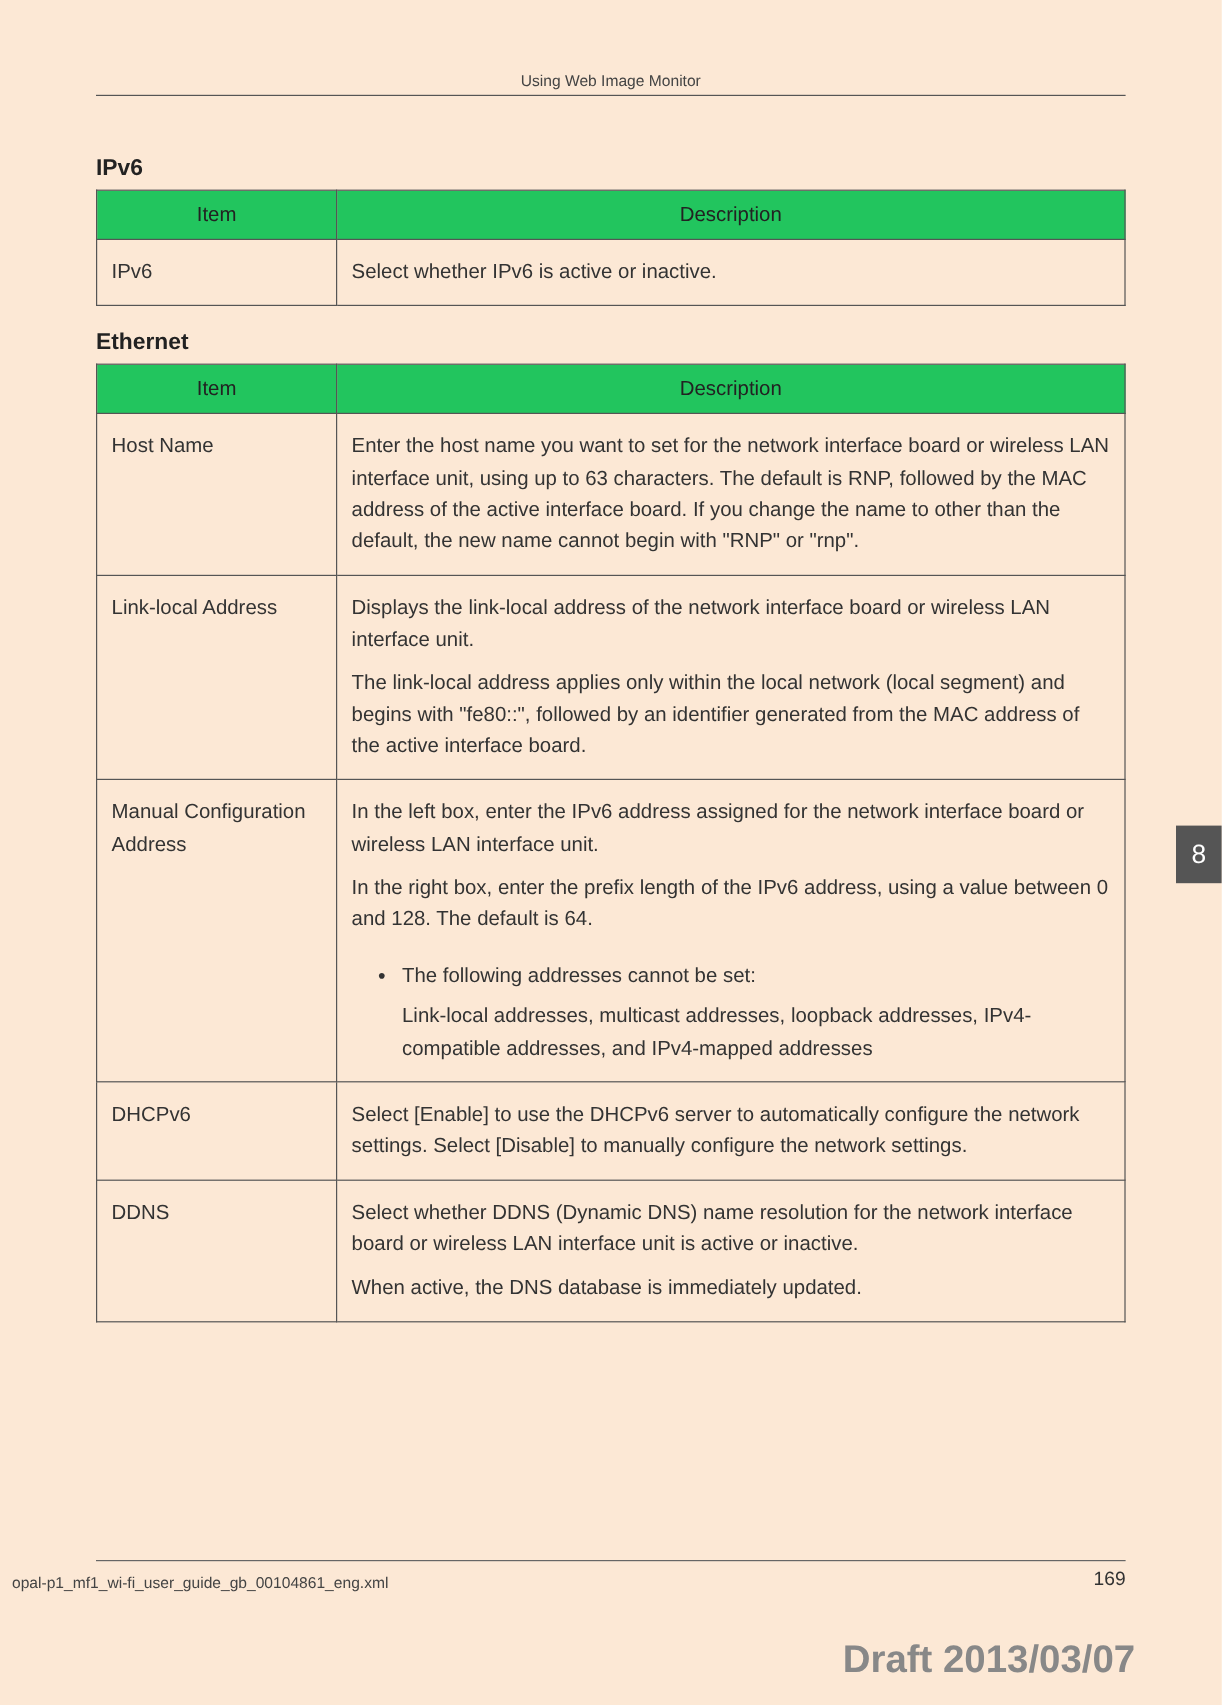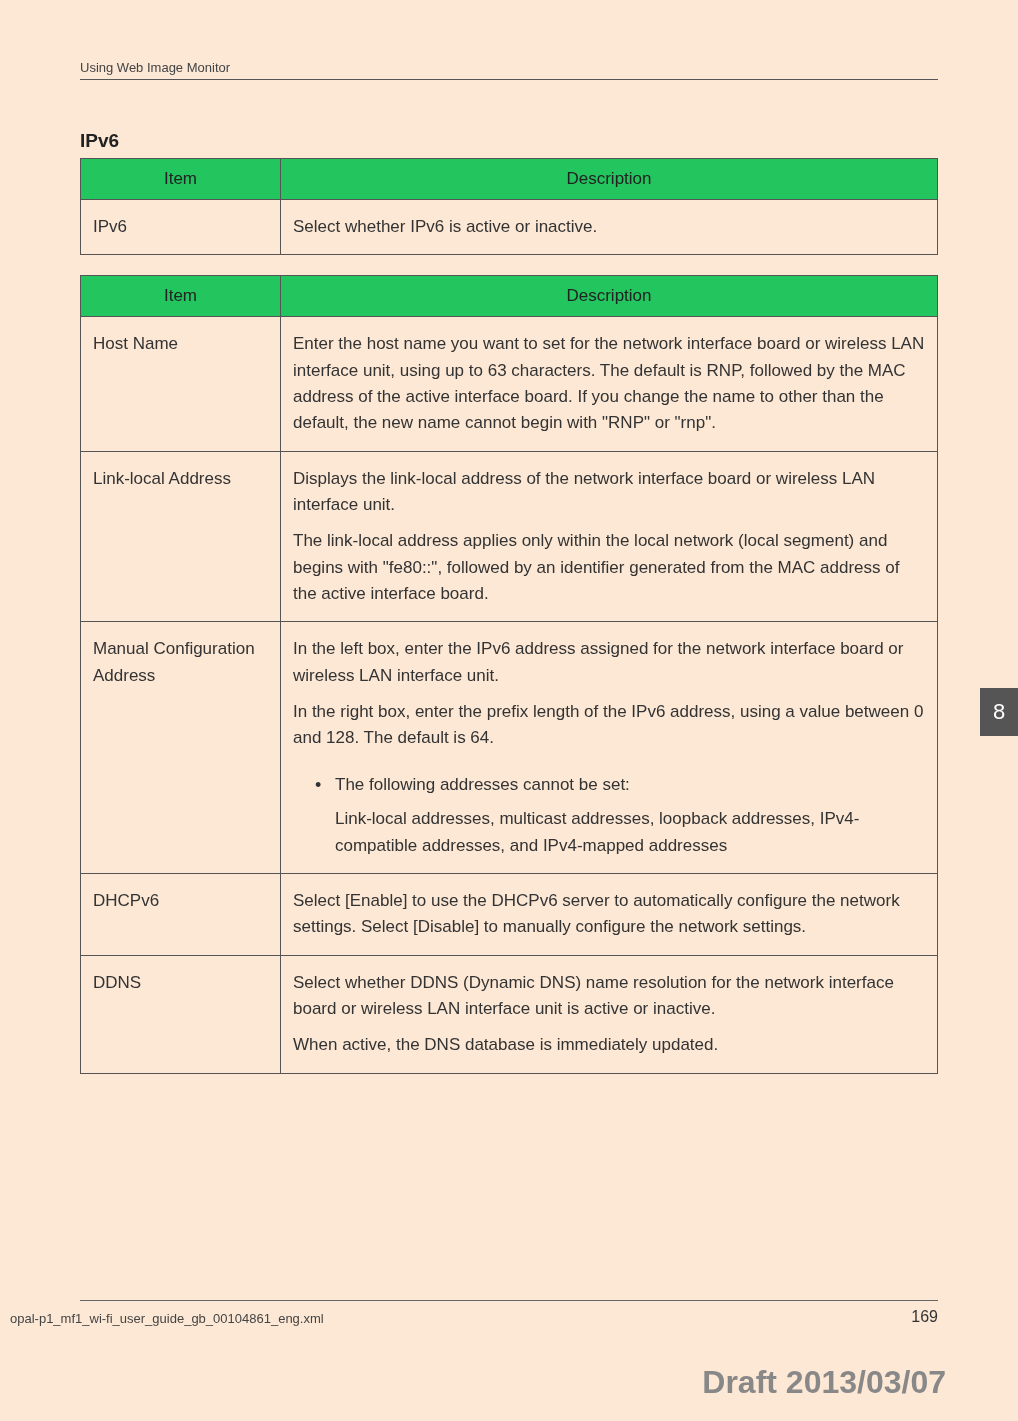--- a/index.html
+++ b/index.html
@@ -24,21 +24,21 @@
       padding: 0;
       position: relative;
     }
 
     .inner-content {
       padding: 60px 80px 0 80px;
     }
 
     .header-bar {
       display: flex;
-      justify-content: flex-start;
+      justify-content: center;
       border-bottom: 1px solid #555;
       padding-bottom: 4px;
       margin-bottom: 50px;
     }
 
     .header-text {
       font-size: 13px;
       color: #444;
     }
 
@@ -186,20 +186,21 @@
         </tr>
       </thead>
       <tbody>
         <tr>
           <td class="item-cell">IPv6</td>
           <td>Select whether IPv6 is active or inactive.</td>
         </tr>
       </tbody>
     </table>
 
+    <div class="section-title">Ethernet</div>
 
     <table class="doc-table">
       <thead>
         <tr>
           <th class="item-col">Item</th>
           <th>Description</th>
         </tr>
       </thead>
       <tbody>
         <tr>

